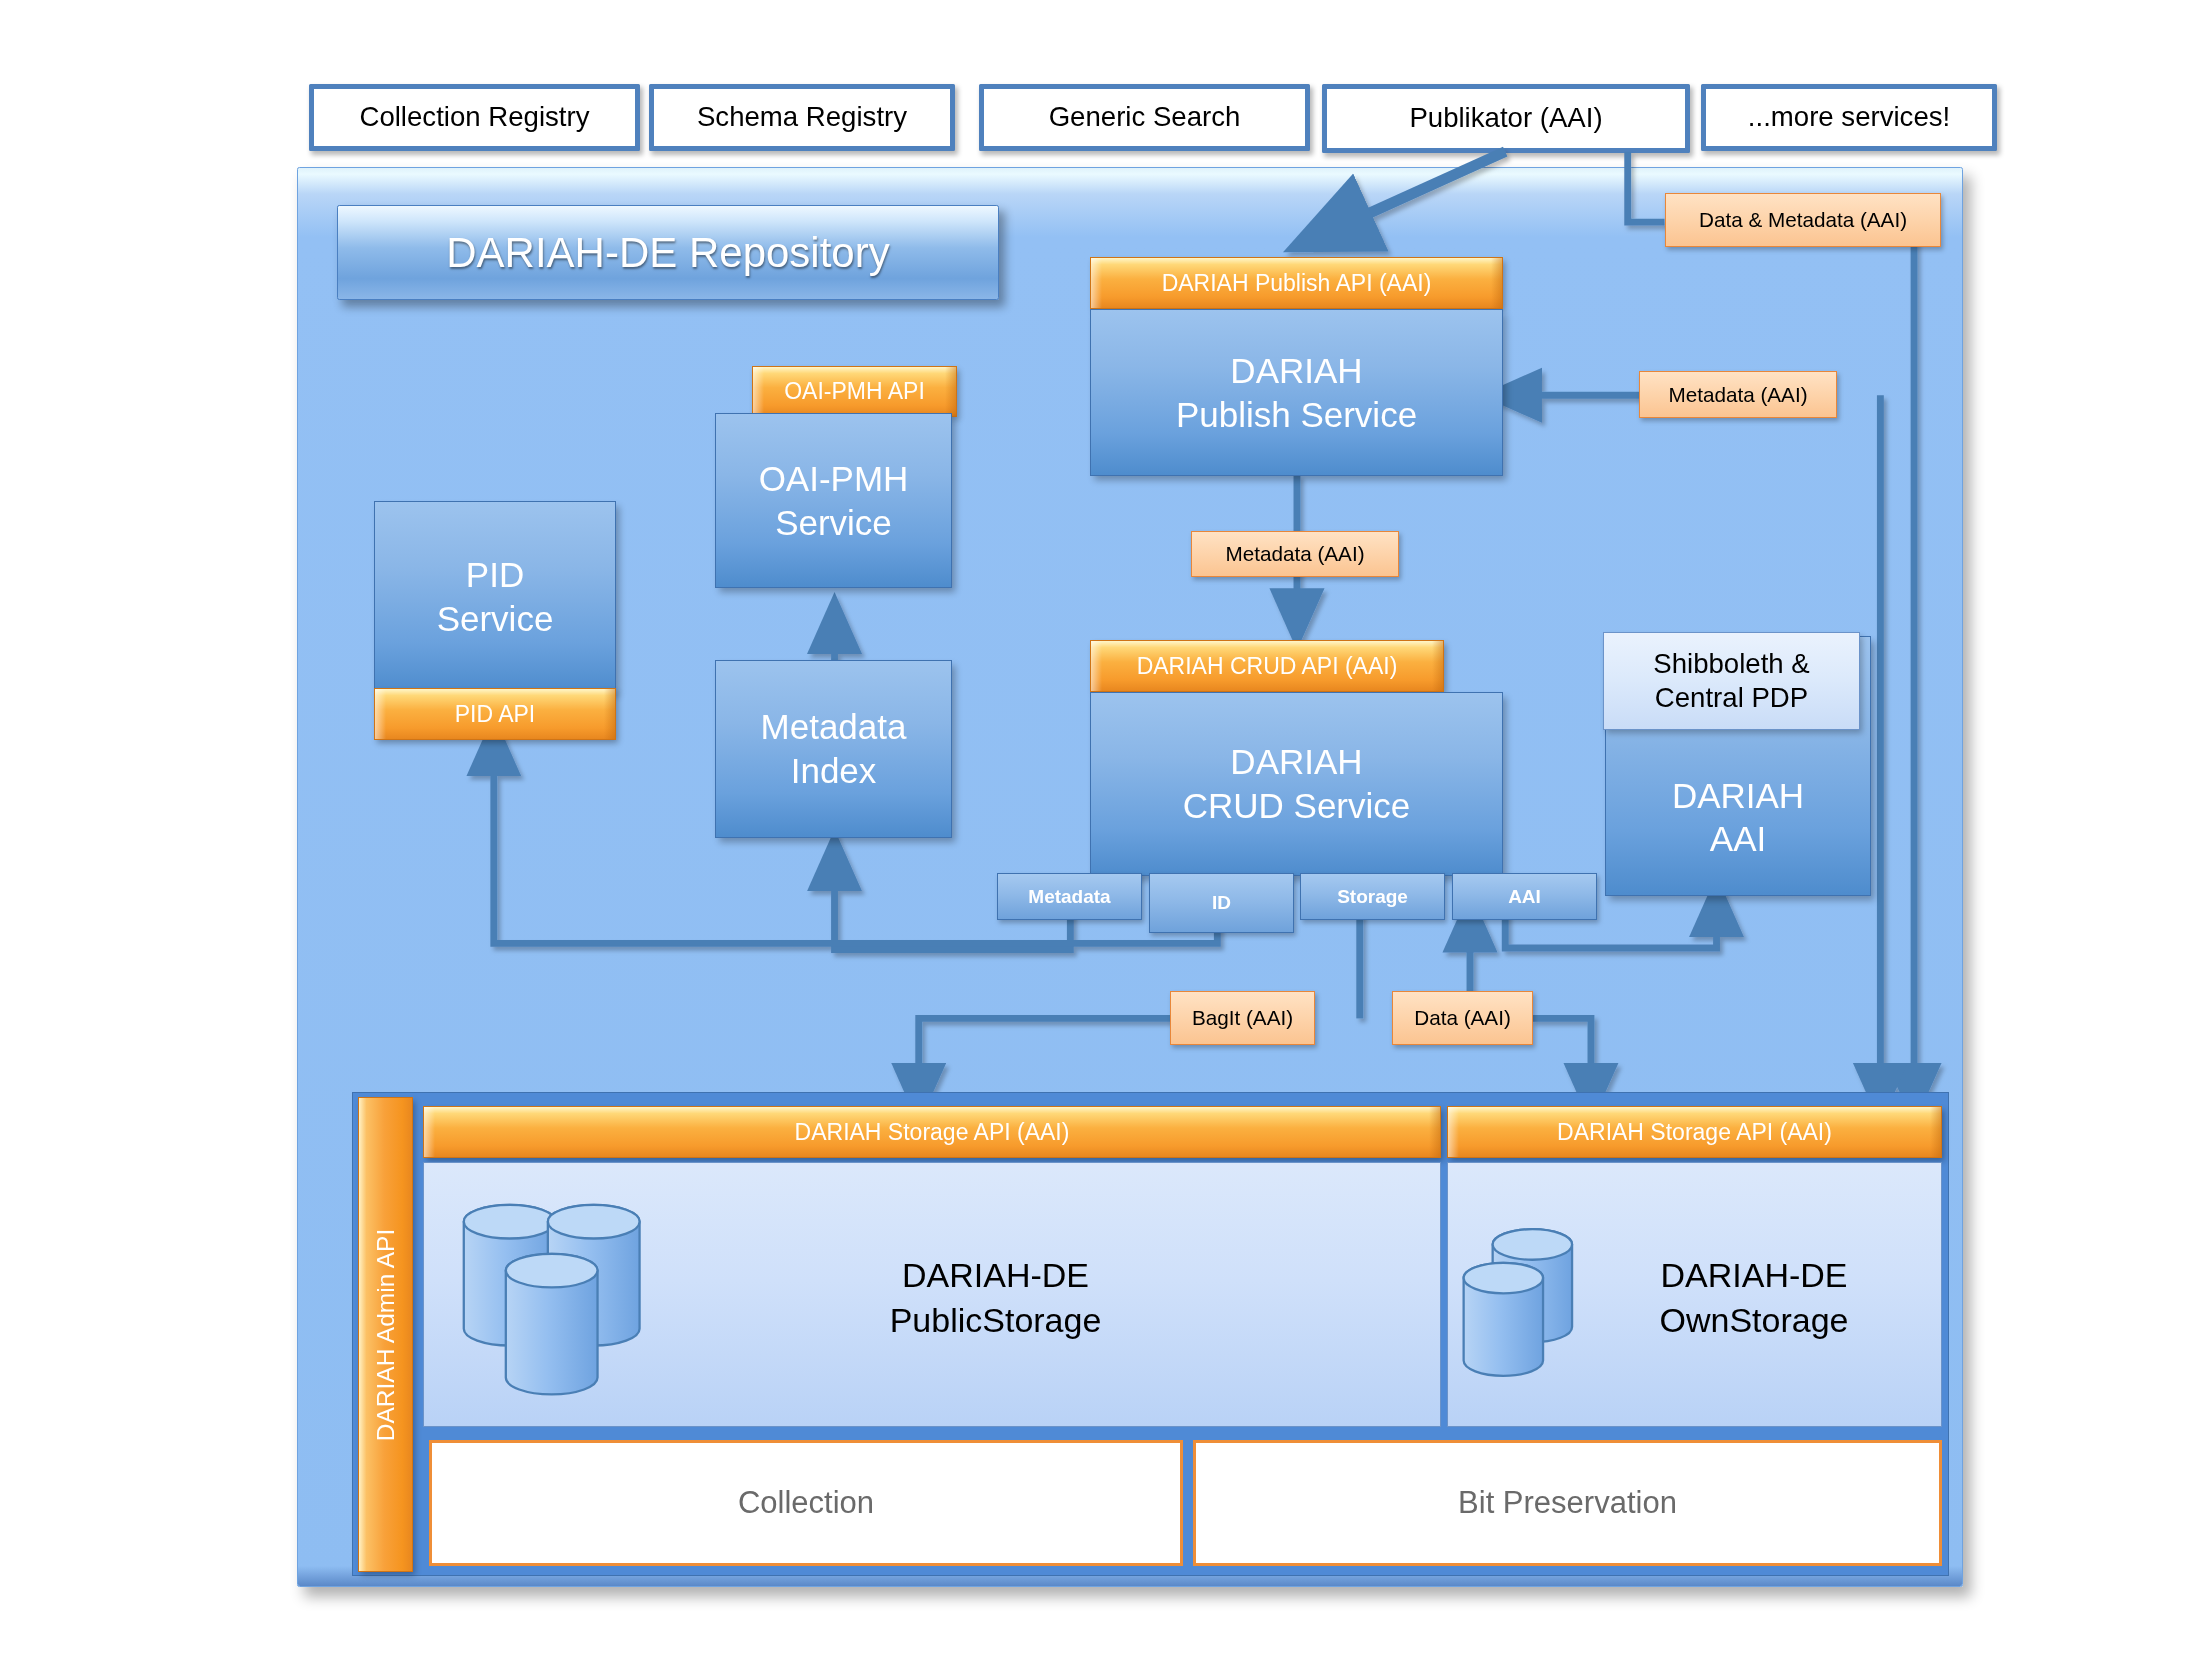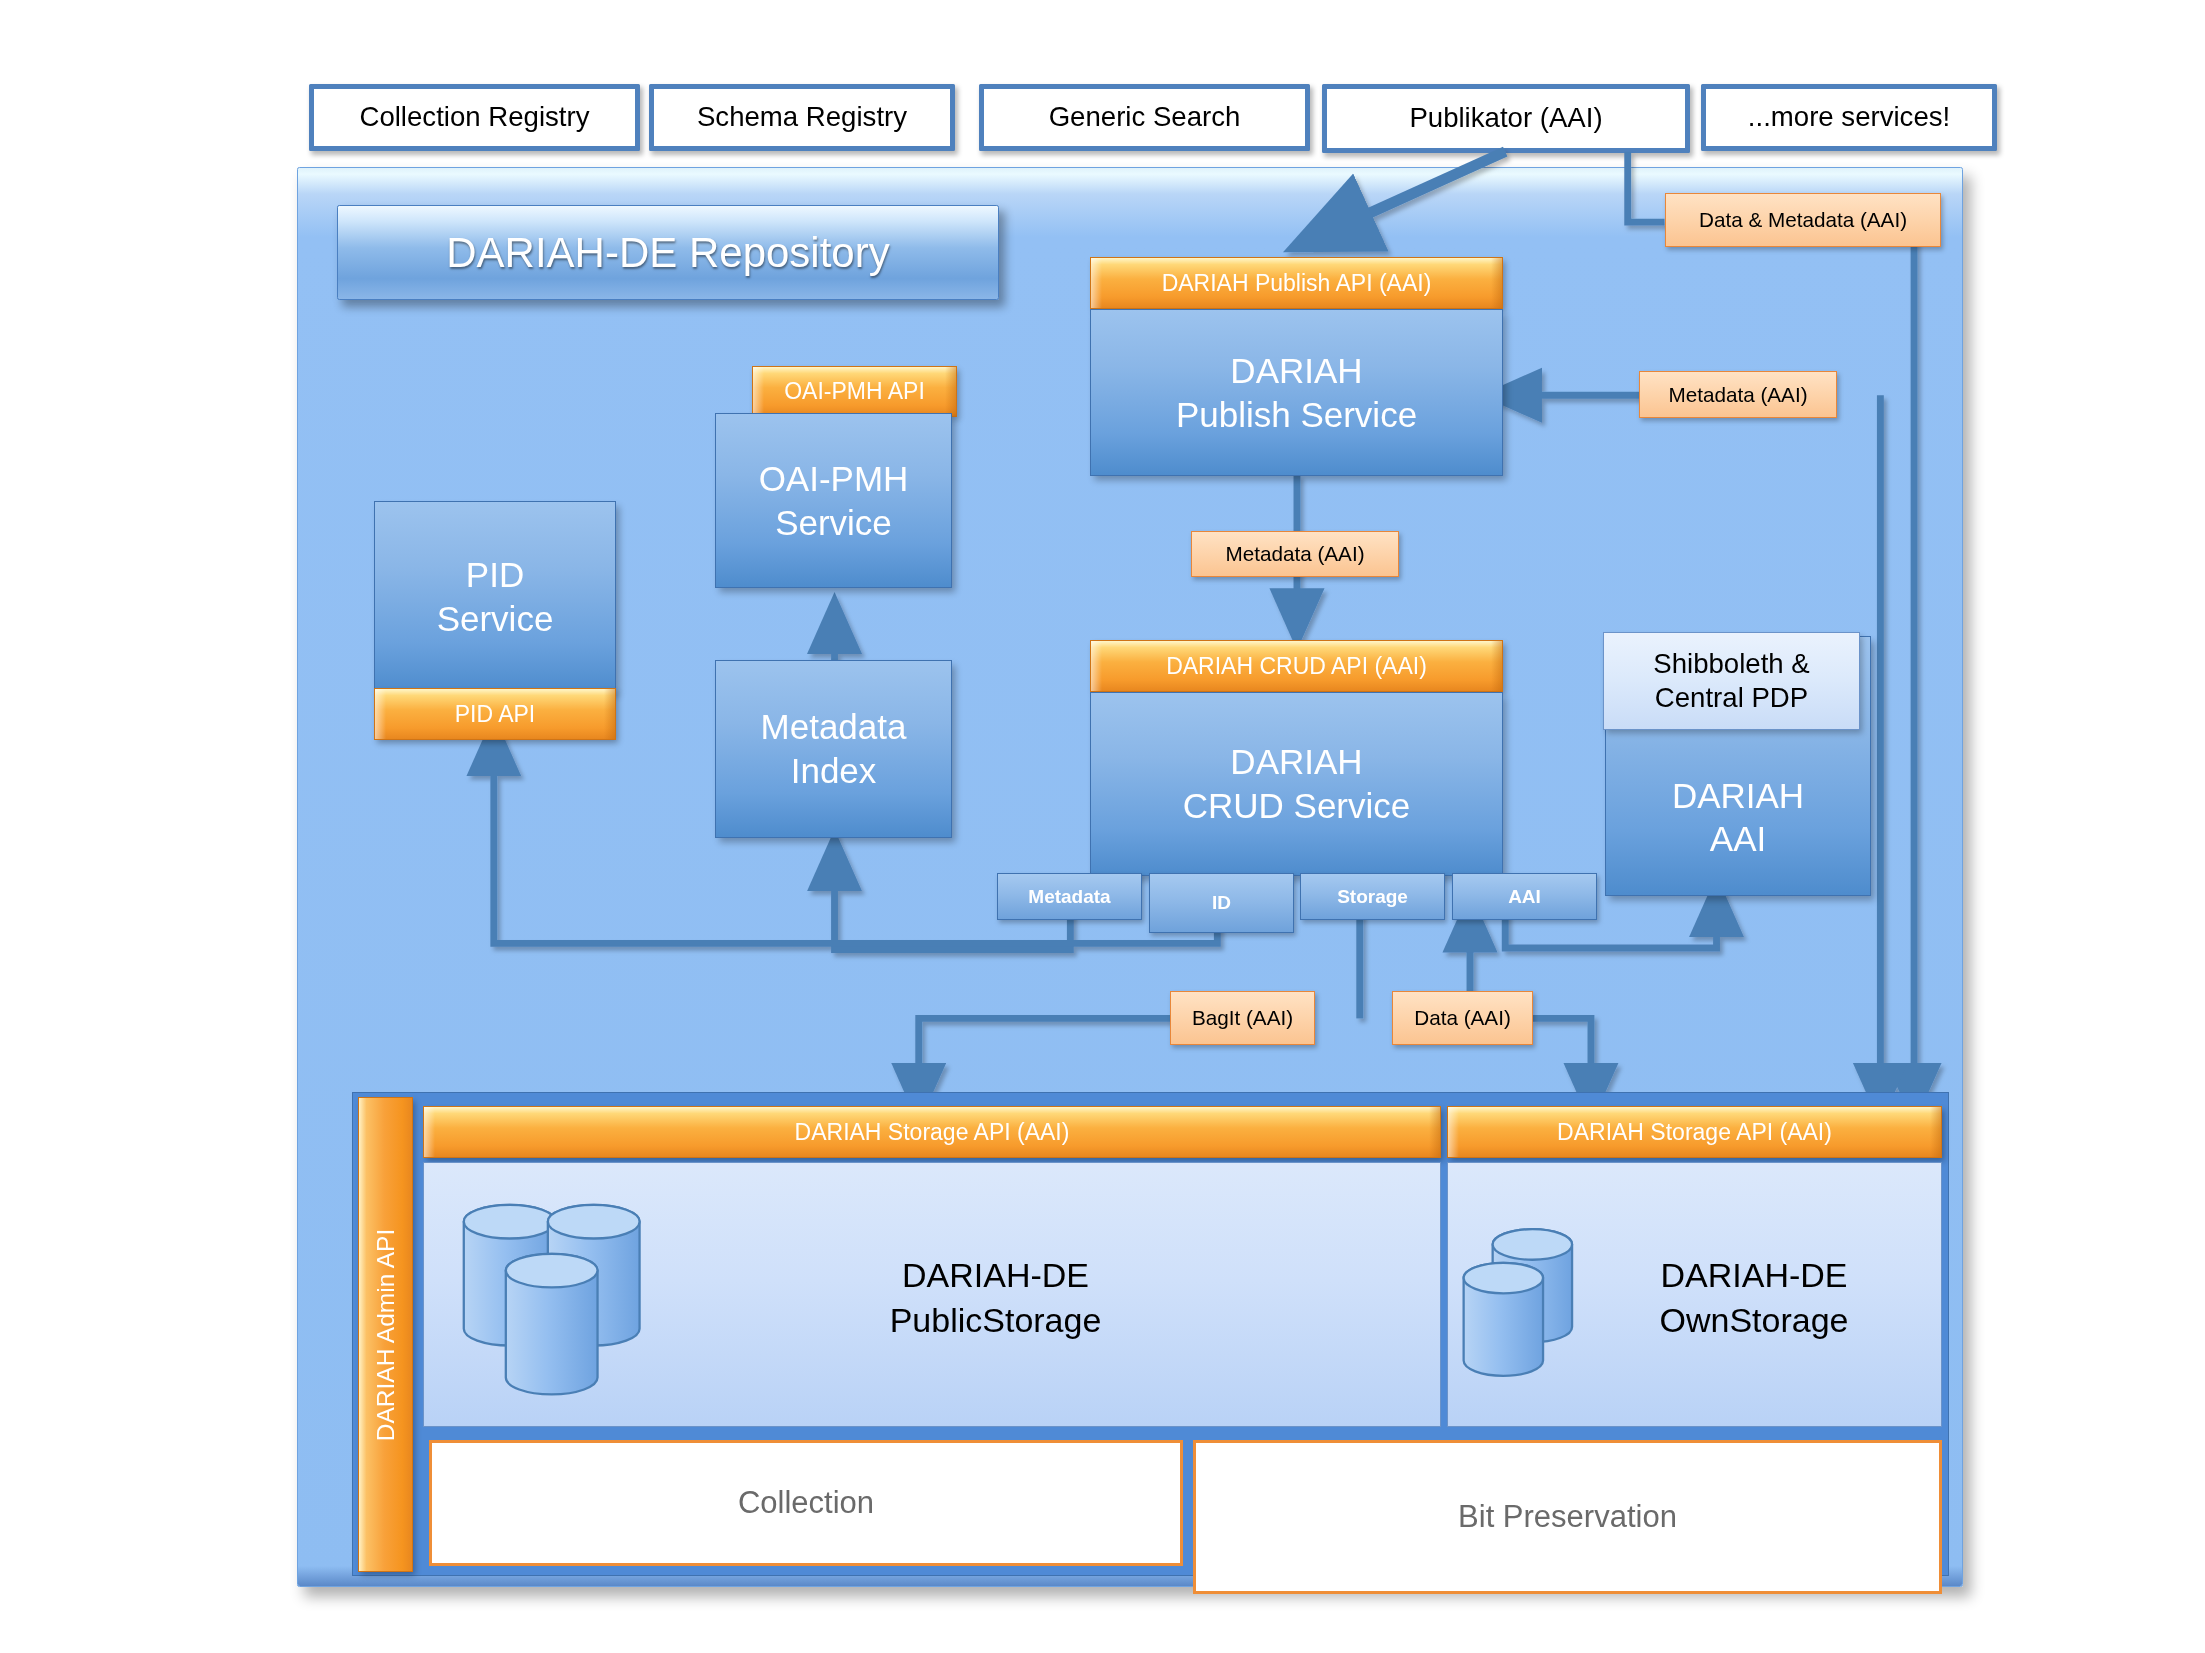--- a/index.html
+++ b/index.html
@@ -215,21 +215,21 @@
 </div>
 <div class="abs svc big" style="left:1090px;top:309px;width:413px;height:167px;white-space:pre-line;">
   <span>DARIAH
 Publish Service</span>
 </div>
 
 <div class="abs note" style="left:1191px;top:531px;width:208px;height:46px;">
   <span>Metadata (AAI)</span>
 </div>
 
-<div class="abs apibar" style="left:1090px;top:640px;width:413px;height:52px;">
+<div class="abs apibar" style="left:1090px;top:640px;width:354px;height:52px;">
   <span>DARIAH CRUD API (AAI)</span>
 </div>
 <div class="abs svc big" style="left:1090px;top:692px;width:413px;height:184px;white-space:pre-line;">
   <span>DARIAH
 CRUD Service</span>
 </div>
 
 <div class="abs tab" style="left:997px;top:873px;width:145px;height:47px;">
   <span>Metadata</span>
 </div>
@@ -312,16 +312,16 @@
   </g>
 </svg>
 <div class="abs storage-label" style="left:1593px;top:1240px;width:322px;height:115px;display:flex;align-items:center;justify-content:center;white-space:pre-line;">
   <span>DARIAH-DE
 OwnStorage</span>
 </div>
 
 <div class="abs whitebox" style="left:429px;top:1440px;width:754px;height:126px;">
   <span>Collection</span>
 </div>
-<div class="abs whitebox" style="left:1193px;top:1440px;width:749px;height:154px;">
+<div class="abs whitebox" style="left:1193px;top:1440px;width:749px;height:126px;">
   <span>Bit Preservation</span>
 </div>
 
 
 </body></html>

